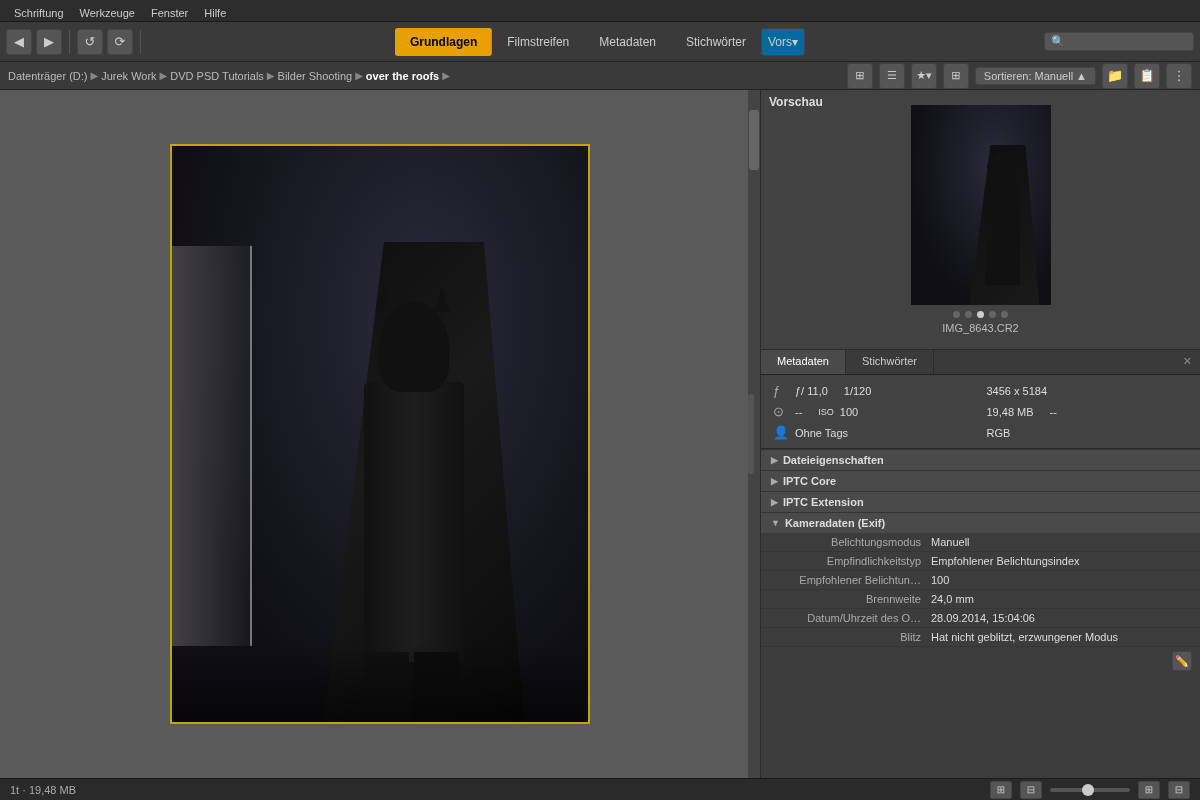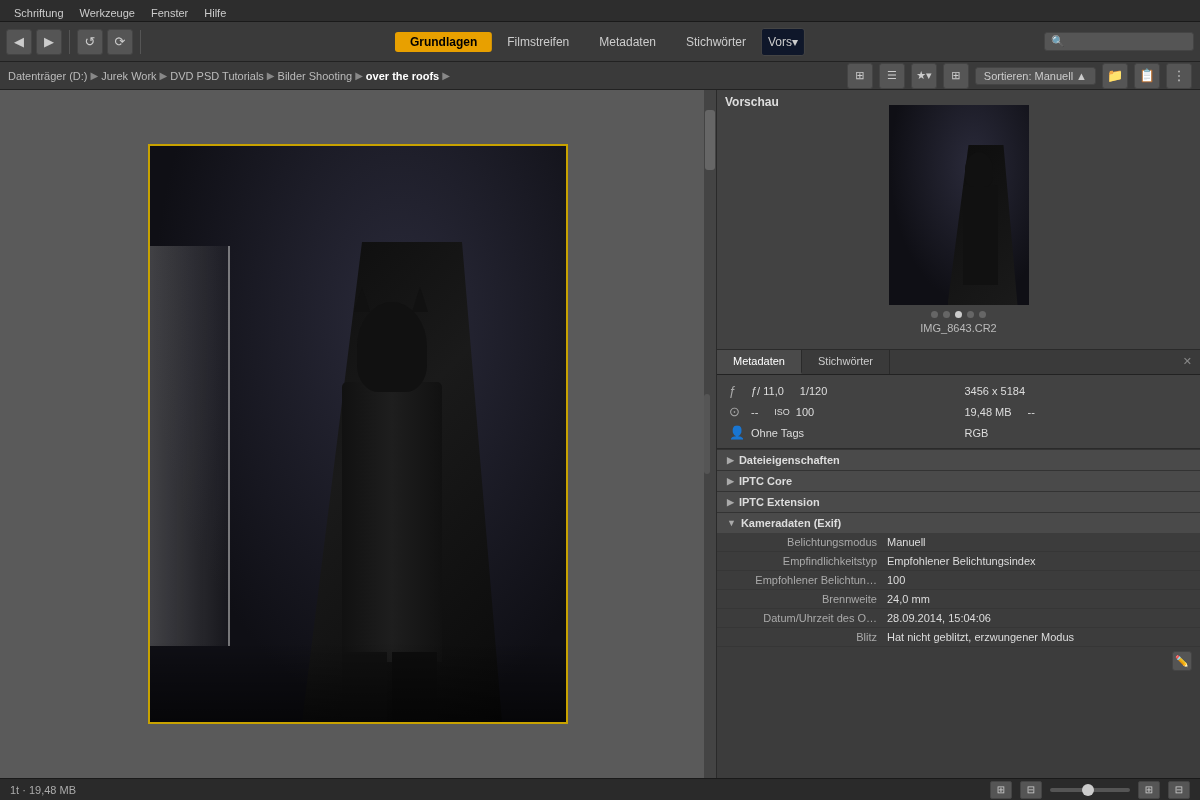--- a/index.html
+++ b/index.html
@@ -63,21 +63,21 @@
       align-items: center;
       height: 40px;
       margin-left: auto;
       margin-right: auto;
       position: absolute;
       left: 50%;
       transform: translateX(-50%);
     }
     .nav-tab {
       padding: 4px 14px;
-      height: 20px;
+      height: 28px;
       display: flex;
       align-items: center;
       cursor: pointer;
       font-size: 12px;
       color: #ccc;
       border: 1px solid transparent;
     }
     .nav-tab.active {
       background: #e8a000;
       color: #000;
@@ -85,21 +85,21 @@
       border-radius: 3px;
     }
     .nav-tab-dropdown {
       padding: 4px 6px;
       height: 28px;
       display: flex;
       align-items: center;
       cursor: pointer;
       font-size: 12px;
       color: #ccc;
-      background: #0f172a;
+      background: #0369a1;
       border: 1px solid #444;
       border-radius: 3px;
     }
 
     
     .search-box {
       margin-left: auto;
       display: flex;
       align-items: center;
       background: #555;
@@ -302,21 +302,21 @@
     .scrollbar-thumb {
       width: 10px;
       height: 60px;
       background: #666;
       border-radius: 3px;
       margin-top: 20px;
     }
 
     
     .right-panel {
-      width: 484px;
+      width: 440px;
       background: #ffffff;
       display: flex;
       flex-direction: column;
       border-left: 1px solid #2a2a2a;
       justify-content: flex-end;
     }
 
     
     .preview-area {
       height: 260px;

